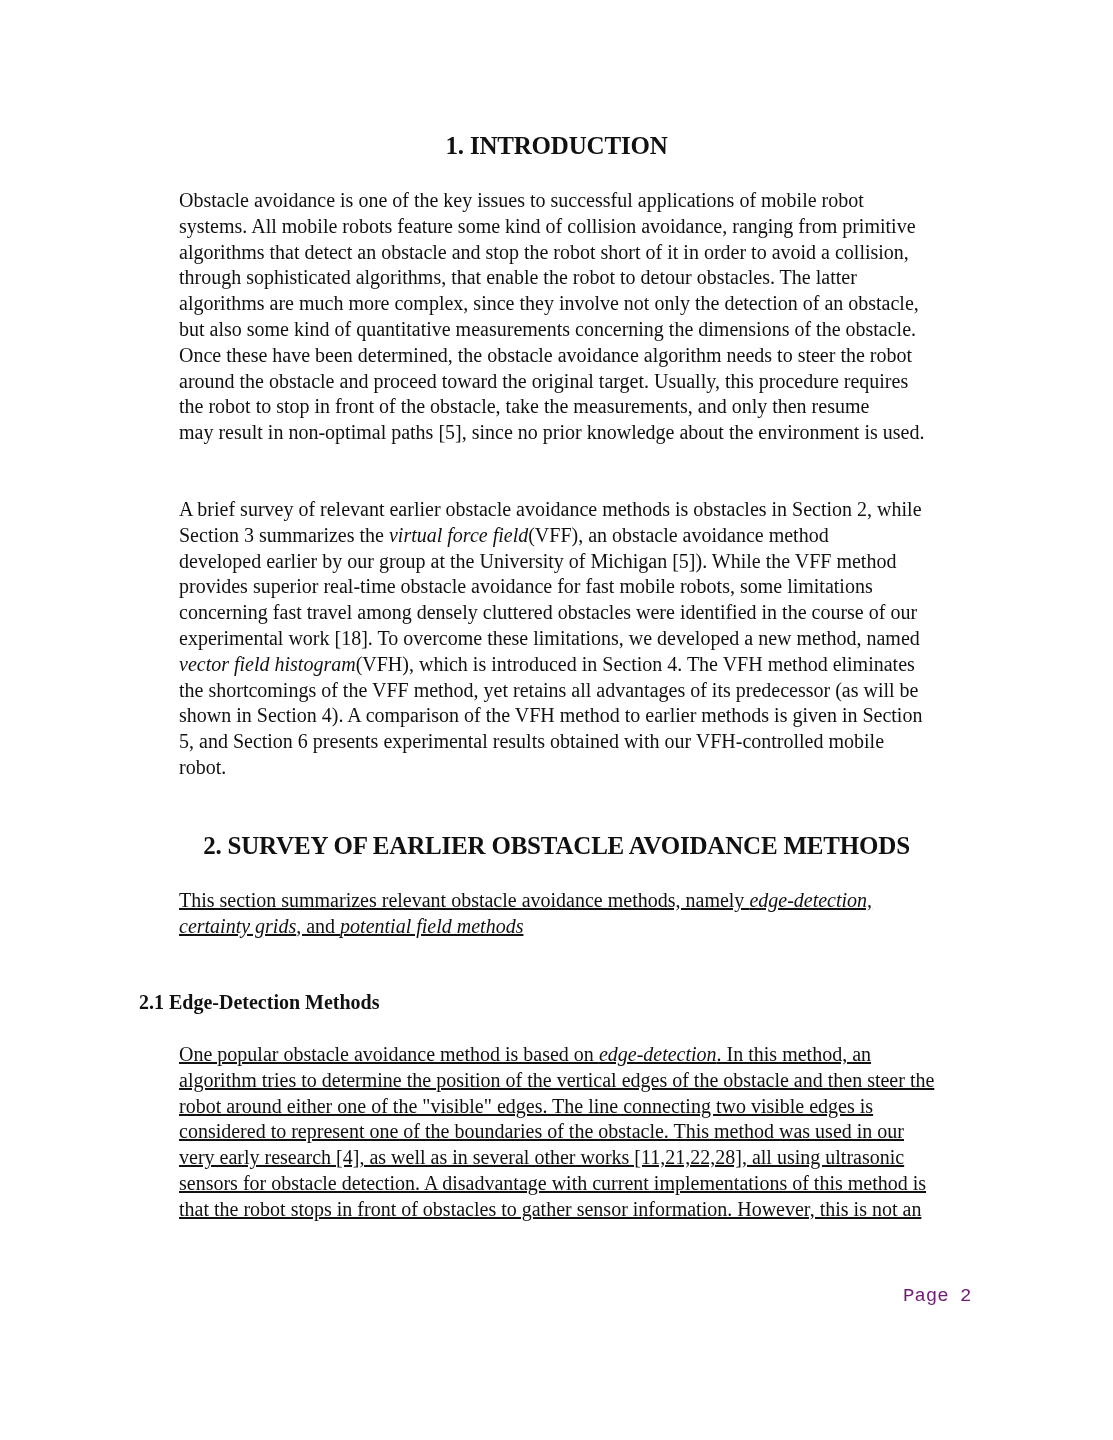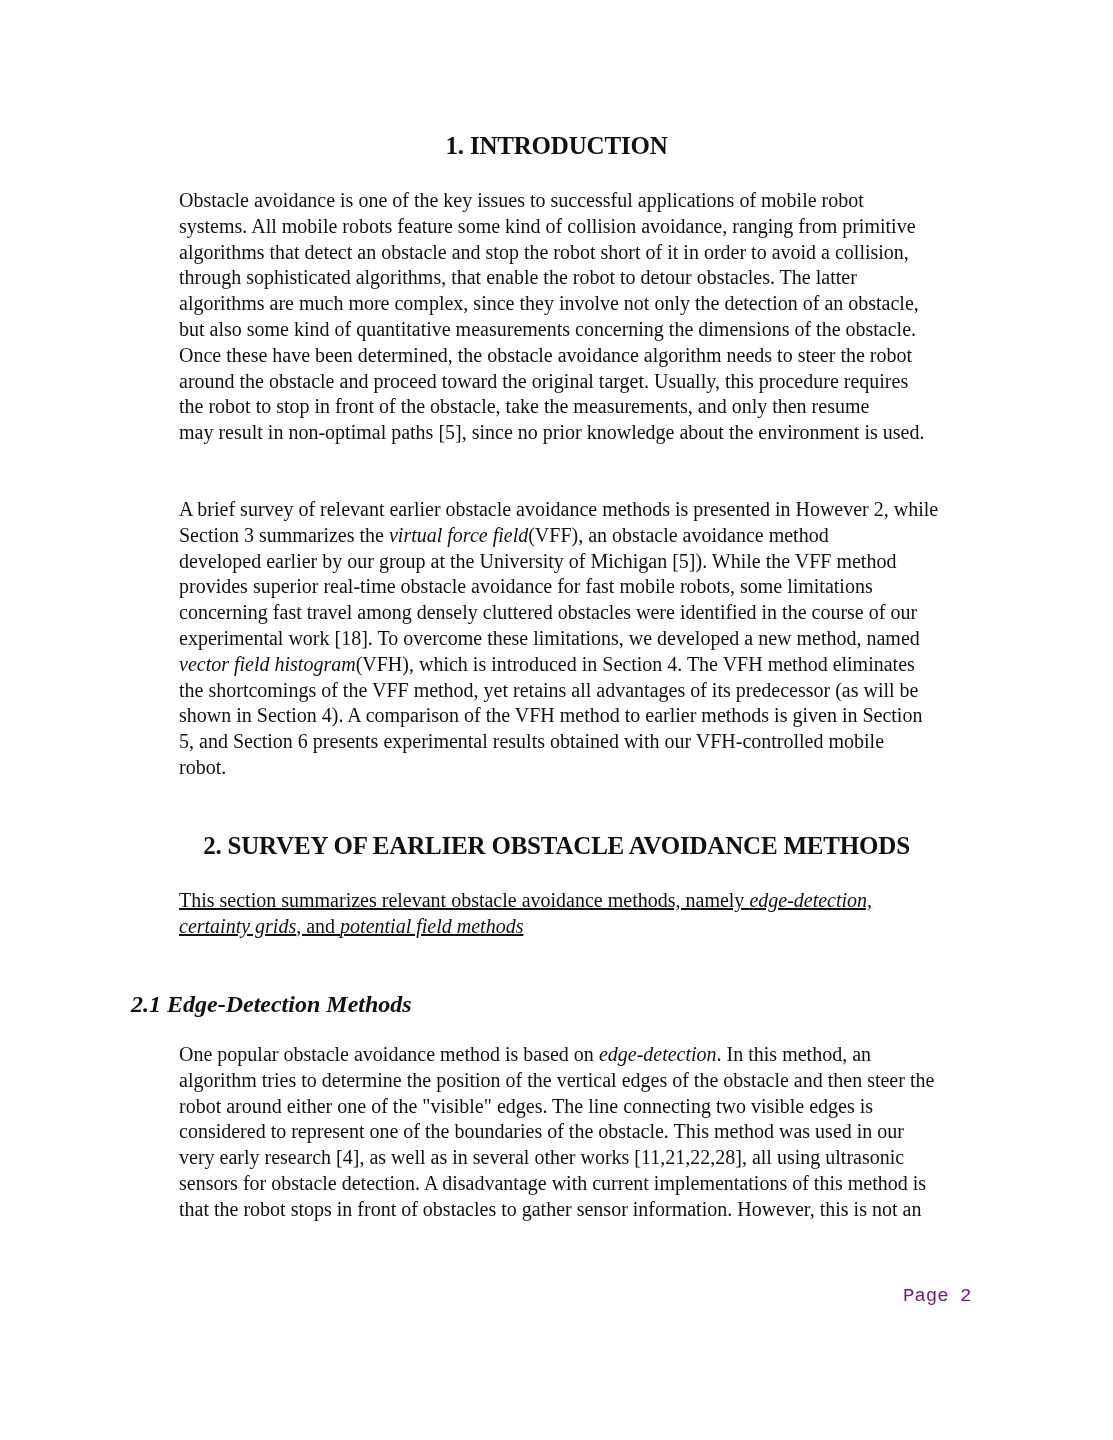--- a/index.html
+++ b/index.html
@@ -1,20 +1,20 @@
 <!DOCTYPE html>
 <html><head>
   <meta charset="utf-8">
   <style>
     html, body { margin: 0; padding: 0; background: #ffffff; }
     body { width: 1113px; height: 1440px; position: relative; overflow: hidden;
            font-family: "Liberation Serif", "DejaVu Serif", serif; color: #111111; }
     .h1 { position: absolute; left: 0; width: 1113px; text-align: center;
           font-weight: bold; font-size: 25px; letter-spacing: -0.2px; }
-    .h2 { position: absolute; left: 131px; font-weight: bold; font-size: 24px; font-style: italic; }
+    .h2 { position: absolute; left: 139px; font-weight: bold; font-size: 20px; }
     .para { position: absolute; left: 131px; width: 860px; }
     .line { font-size: 20px; height: 25.8px; line-height: 25.8px; white-space: nowrap; margin-left: 48px; }
     .footer { position: absolute; left: 903px; top: 1285px; font-family: "Liberation Mono", "DejaVu Sans Mono", monospace;
               font-size: 19px; color: #701a75; }
   </style>
 </head>
 <body>
 
 <div class="h1" style="top:132px;">1. INTRODUCTION</div>
 
@@ -25,21 +25,21 @@
   <div class="line">through sophisticated algorithms, that enable the robot to detour obstacles. The latter</div>
   <div class="line">algorithms are much more complex, since they involve not only the detection of an obstacle,</div>
   <div class="line">but also some kind of quantitative measurements concerning the dimensions of the obstacle.</div>
   <div class="line">Once these have been determined, the obstacle avoidance algorithm needs to steer the robot</div>
   <div class="line">around the obstacle and proceed toward the original target. Usually,  this procedure requires</div>
   <div class="line">the robot to stop in front of the obstacle, take the measurements, and only then resume</div>
   <div class="line">may result in non-optimal paths [5], since no prior knowledge about the environment is used.</div>
 </div>
 
 <div class="para" style="top:497px;">
-  <div class="line">A brief survey of relevant earlier obstacle avoidance methods is presented in However 2, while</div>
+  <div class="line">A brief survey of relevant earlier obstacle avoidance methods is obstacles in Section 2, while</div>
   <div class="line">
     <span>Section 3 summarizes the </span><em>virtual force field</em><span>(VFF), an obstacle avoidance method</span>
   </div>
   <div class="line">developed earlier by our group at the University of Michigan [5]). While the VFF method</div>
   <div class="line">provides superior real-time obstacle avoidance for fast mobile robots, some limitations</div>
   <div class="line">concerning fast travel among densely cluttered obstacles were identified in the course of our</div>
   <div class="line">experimental work [18]. To overcome these limitations, we developed a new method, named</div>
   <div class="line">
     <em>vector field histogram</em><span>(VFH), which is introduced in Section 4. The VFH method eliminates</span>
   </div>
@@ -55,21 +55,21 @@
   <div class="line">
     <span>This section summarizes relevant obstacle avoidance methods, namely </span><em>edge-detection,</em>
   </div>
   <div class="line">
     <em>certainty grids</em><span>, and </span><em>potential field methods</em>
   </div>
 </div>
 
 <div class="h2" style="top:991px;">2.1 Edge-Detection Methods</div>
 
-<div class="para" style="top:1042px;">
+<div class="para" style="top:1042px;text-decoration:underline;">
   <div class="line">
     <span>One popular obstacle avoidance method is based on </span><em>edge-detection</em><span>. In this method, an</span>
   </div>
   <div class="line">algorithm tries to determine the position of the vertical edges of the obstacle and then steer the</div>
   <div class="line">robot around either one of the "visible" edges. The line connecting two visible edges is</div>
   <div class="line">considered to represent one of the boundaries of the obstacle. This method was used in our</div>
   <div class="line">very early research [4], as well as in several other works [11,21,22,28], all using ultrasonic</div>
   <div class="line">sensors for obstacle detection. A disadvantage with current implementations of this method is</div>
   <div class="line">that the robot stops in front of obstacles to gather sensor information. However, this is not an</div>
 </div>

